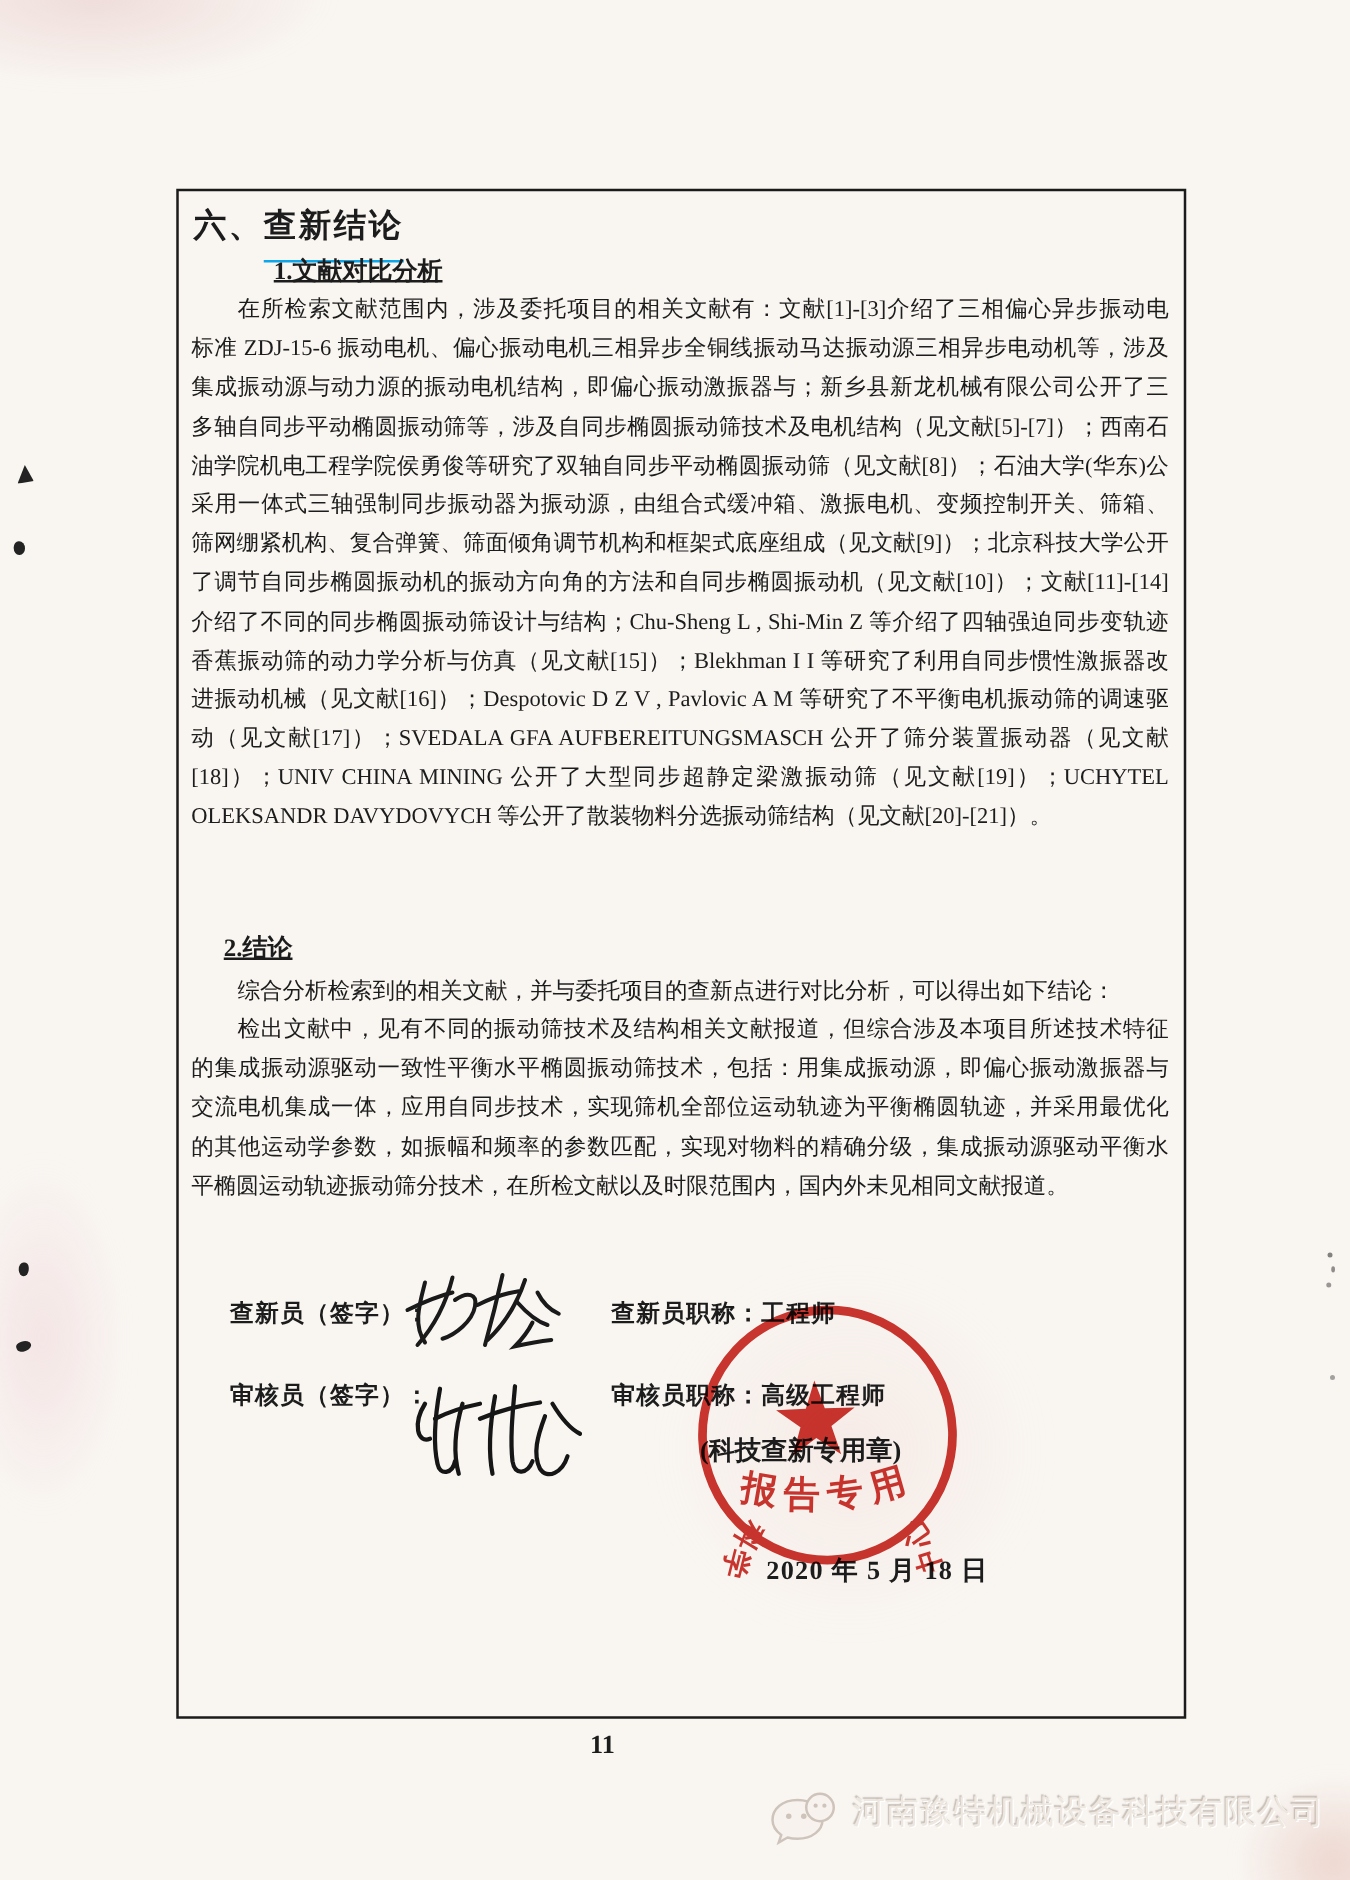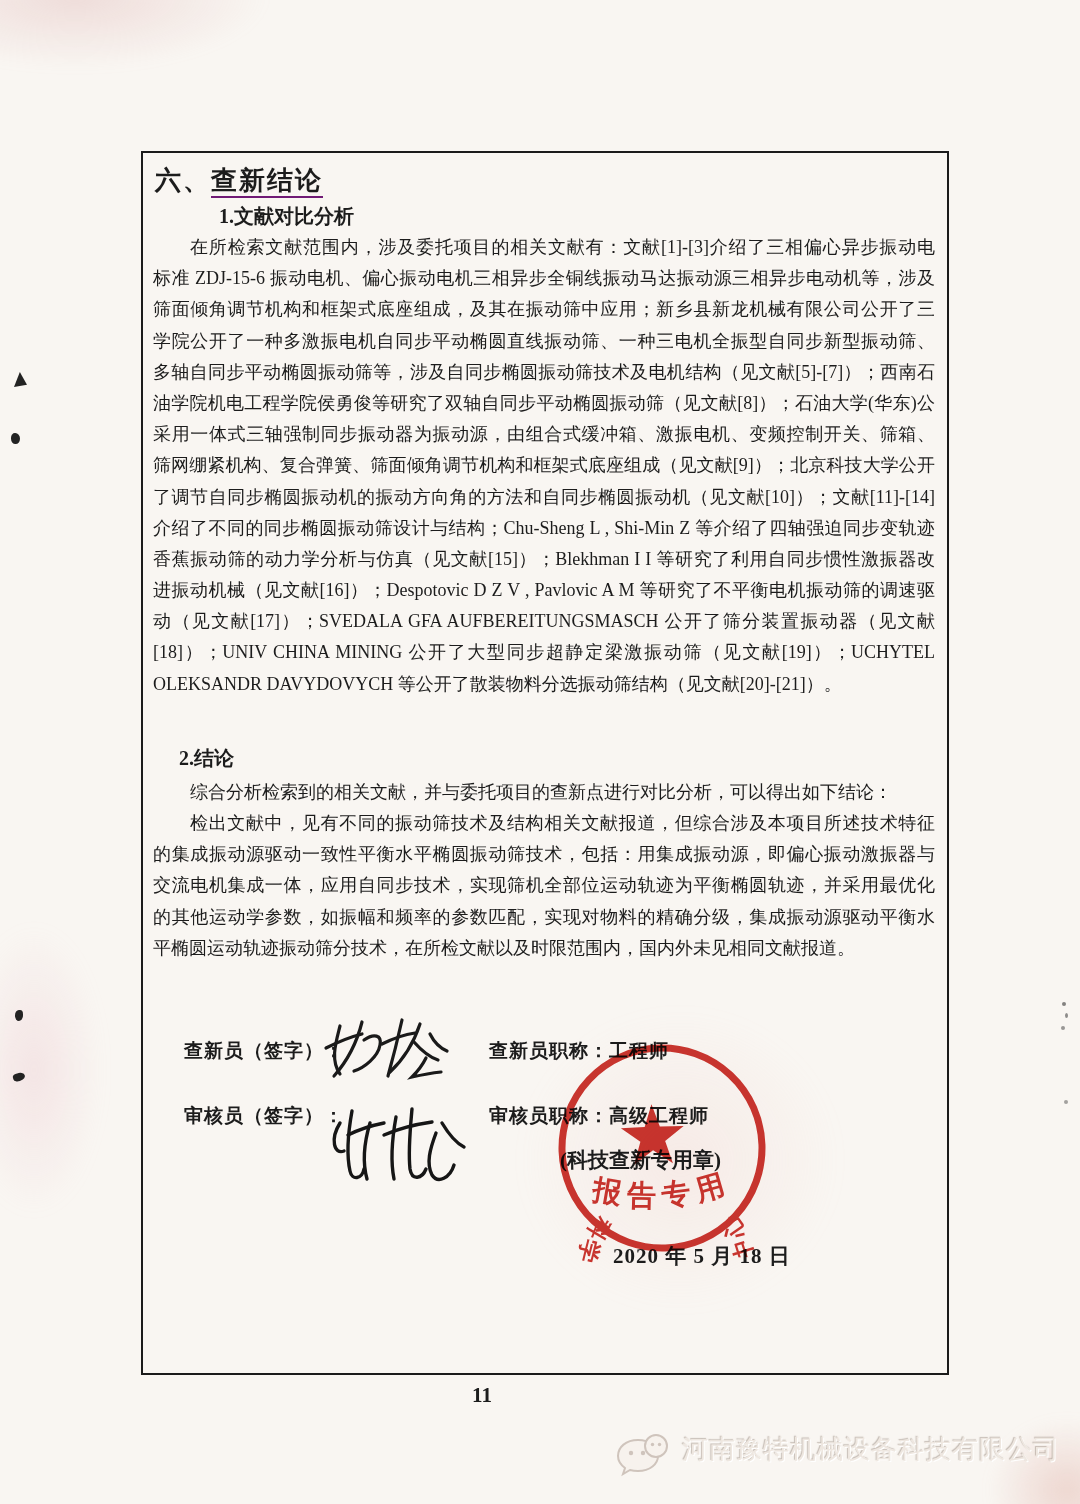--- a/index.html
+++ b/index.html
@@ -26,22 +26,22 @@
   .speck.s4{left:13px;top:1073px;width:12px;height:8px;border-radius:40% 60% 50% 50%;transform:rotate(-20deg);}
   .speck.r1{left:1062px;top:1002px;width:4px;height:4px;opacity:.55;border-radius:50%;}
   .speck.r2{left:1065px;top:1013px;width:3px;height:5px;opacity:.5;border-radius:50%;}
   .speck.r3{left:1061px;top:1026px;width:4px;height:4px;opacity:.45;border-radius:50%;}
   .speck.r4{left:1064px;top:1100px;width:4px;height:4px;opacity:.4;border-radius:50%;}
 
   
   .box{position:absolute;left:141px;top:151px;width:804px;height:1220px;
     border:2px solid #1b1b1b;z-index:1;}
   .heading{position:absolute;left:12px;top:10px;font-size:26px;font-weight:bold;letter-spacing:2px;}
-  .heading .hl{border-bottom:2px solid #701a75;padding-bottom:1px;}
-  .subhead{position:absolute;font-size:20px;font-weight:600;}
+  .heading .hl{border-bottom:2px solid #0ea5e9;padding-bottom:13px;}
+  .subhead{position:absolute;font-size:20px;font-weight:600;text-decoration:underline;}
   .sub1{left:76px;top:50px;}
   .sub2{left:36px;top:592px;}
   .para{position:absolute;left:10px;width:782px;font-size:18px;font-weight:500;}
   .p1{top:79px;}
   .p2{top:624px;}
   .p3{top:655px;}
   .line{height:31.2px;line-height:31.2px;text-align:justify;text-align-last:justify;
     overflow:hidden;white-space:normal;}
   .line.first{text-indent:37px;}
   .line.end{text-align-last:left;}
@@ -80,22 +80,21 @@
 <div class="speck r4"></div>
 
 <div class="box">
   <div class="heading">
     <span>六、</span><span class="hl">查新结论</span>
   </div>
   <div class="subhead sub1">1.文献对比分析</div>
   <div class="para p1">
       <div class="line first">在所检索文献范围内，涉及委托项目的相关文献有：文献[1]-[3]介绍了三相偏心异步振动电机、</div>
       <div class="line">标准 ZDJ-15-6 振动电机、偏心振动电机三相异步全铜线振动马达振动源三相异步电动机等，涉及</div>
-      <div class="line">筛面倾角调节机构和框架式底座组成，及其在振动筛中应用；新乡县新龙机械有限公司公开了三</div>
-      <div class="line">学院公开了一种多激振电机自同步平动椭圆直线振动筛、一种三电机全振型自同步新型振动筛、</div>
+      <div class="line">集成振动源与动力源的振动电机结构，即偏心振动激振器与；新乡县新龙机械有限公司公开了三</div>
       <div class="line">多轴自同步平动椭圆振动筛等，涉及自同步椭圆振动筛技术及电机结构（见文献[5]-[7]）；西南石</div>
       <div class="line">油学院机电工程学院侯勇俊等研究了双轴自同步平动椭圆振动筛（见文献[8]）；石油大学(华东)公</div>
       <div class="line">采用一体式三轴强制同步振动器为振动源，由组合式缓冲箱、激振电机、变频控制开关、筛箱、</div>
       <div class="line">筛网绷紧机构、复合弹簧、筛面倾角调节机构和框架式底座组成（见文献[9]）；北京科技大学公开</div>
       <div class="line">了调节自同步椭圆振动机的振动方向角的方法和自同步椭圆振动机（见文献[10]）；文献[11]-[14]</div>
       <div class="line">介绍了不同的同步椭圆振动筛设计与结构；Chu-Sheng L , Shi-Min Z 等介绍了四轴强迫同步变轨迹</div>
       <div class="line">香蕉振动筛的动力学分析与仿真（见文献[15]）；Blekhman I I 等研究了利用自同步惯性激振器改</div>
       <div class="line">进振动机械（见文献[16]）；Despotovic D Z V , Pavlovic A M 等研究了不平衡电机振动筛的调速驱</div>
       <div class="line">动（见文献[17]）；SVEDALA GFA AUFBEREITUNGSMASCH 公开了筛分装置振动器（见文献</div>
       <div class="line">[18]）；UNIV CHINA MINING 公开了大型同步超静定梁激振动筛（见文献[19]）；UCHYTEL</div>

